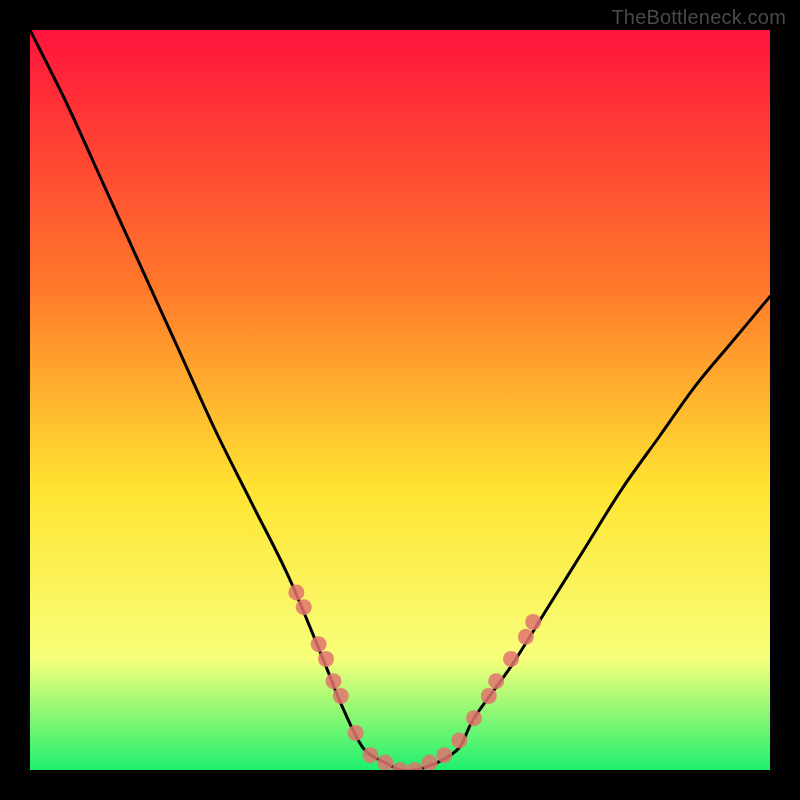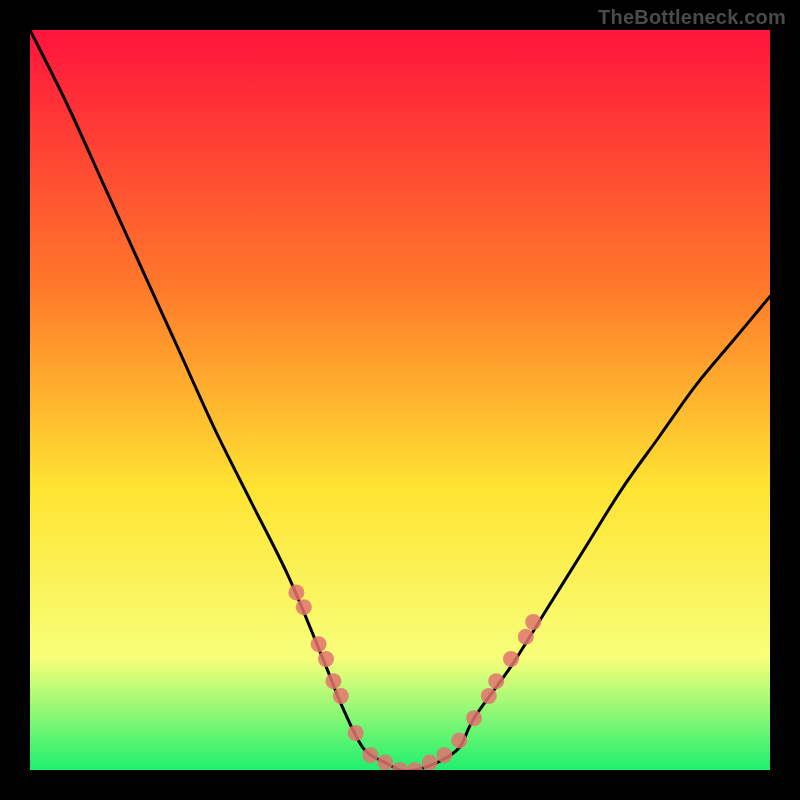--- a/index.html
+++ b/index.html
@@ -9,21 +9,21 @@
     width: 800px;
     height: 800px;
     background: #000;
   }
   .watermark {
     position: absolute;
     top: 6px;
     right: 14px;
     font-family: Arial, Helvetica, sans-serif;
     font-size: 20px;
-    font-weight: 700;
+    font-weight: 400;
     color: #4a4a4a;
     letter-spacing: 0.2px;
     z-index: 10;
   }
   .plot {
     position: absolute;
     left: 30px;
     top: 30px;
     width: 740px;
     height: 740px;

